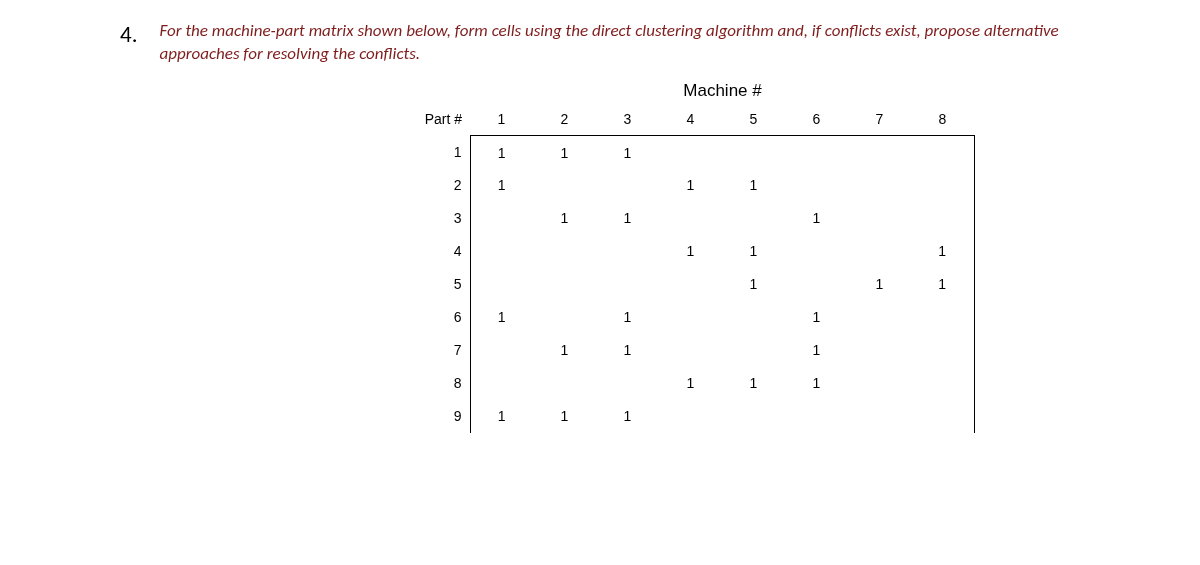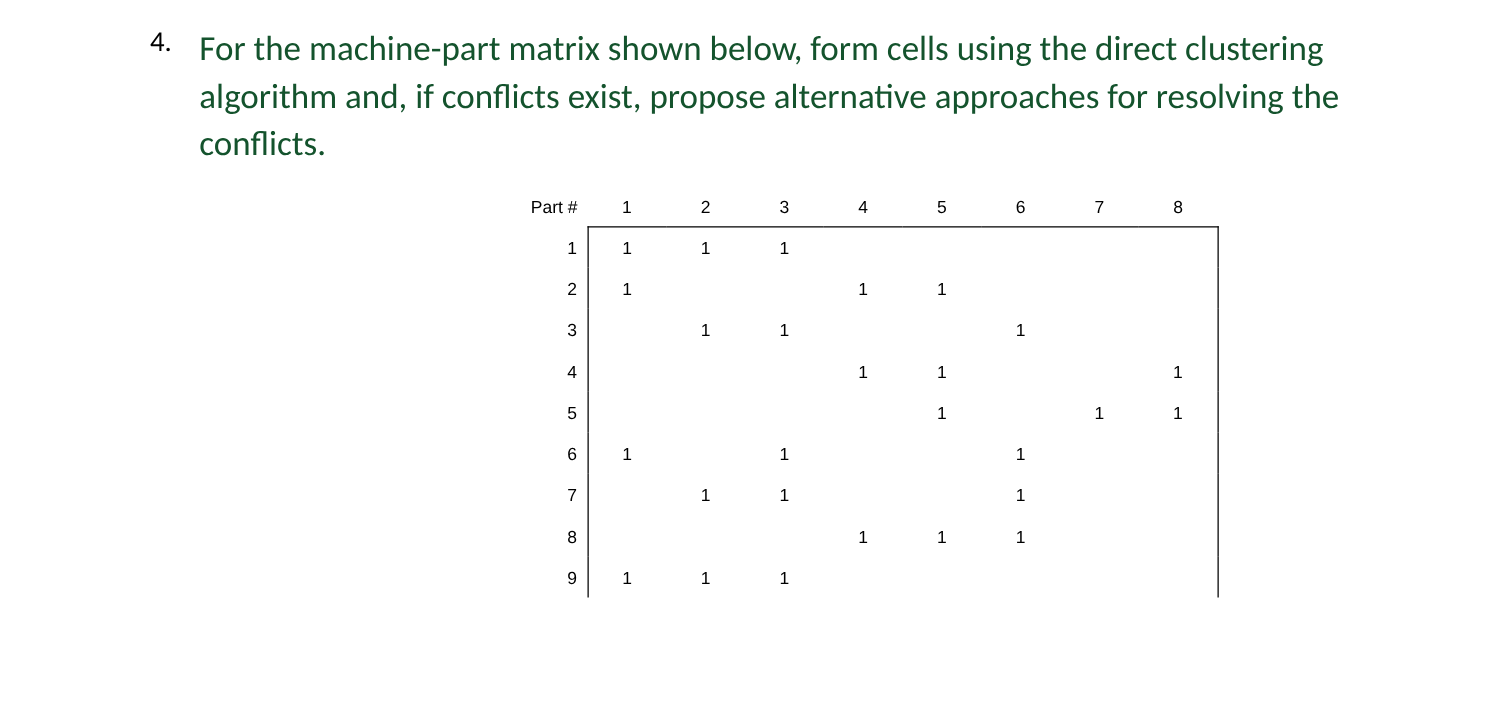--- a/index.html
+++ b/index.html
@@ -22,23 +22,24 @@
       display: flex;
       margin-bottom: 15px;
     }
     .question-number {
       font-size: 23px;
       color: #000;
       margin-right: 22px;
       flex-shrink: 0;
     }
     .question-text {
-      font-size: 28px;
-      color: #14532d;
+      font-size: 17px;
+      color: #7f1d1d;
       line-height: 1.35;
+      font-style: italic;
     }
     .table-area {
       margin-left: 280px;
       margin-top: 10px;
     }
     .machine-header {
       font-family: Arial, sans-serif;
       font-size: 17px;
       color: #000;
       text-align: center;
@@ -71,20 +72,21 @@
 </head>
 <body>
 
 <div class="container">
   <div class="question-row">
     <div class="question-number">4.</div>
     <div class="question-text">For the machine-part matrix shown below, form cells using the direct clustering algorithm and, if conflicts exist, propose alternative approaches for resolving the conflicts.</div>
   </div>
 
   <div class="table-area">
+    <div class="machine-header">Machine #</div>
     <table class="matrix-table">
       <tbody>
           <tr>
         <td class="part-header">Part #</td>
         <td>1</td>
         <td>2</td>
         <td>3</td>
         <td>4</td>
         <td>5</td>
         <td>6</td>

